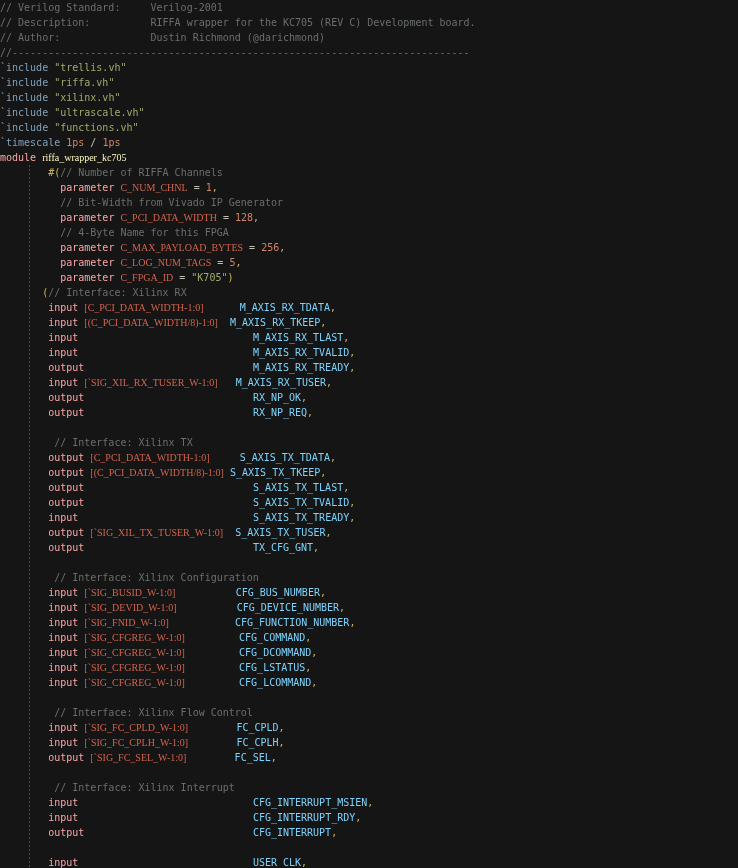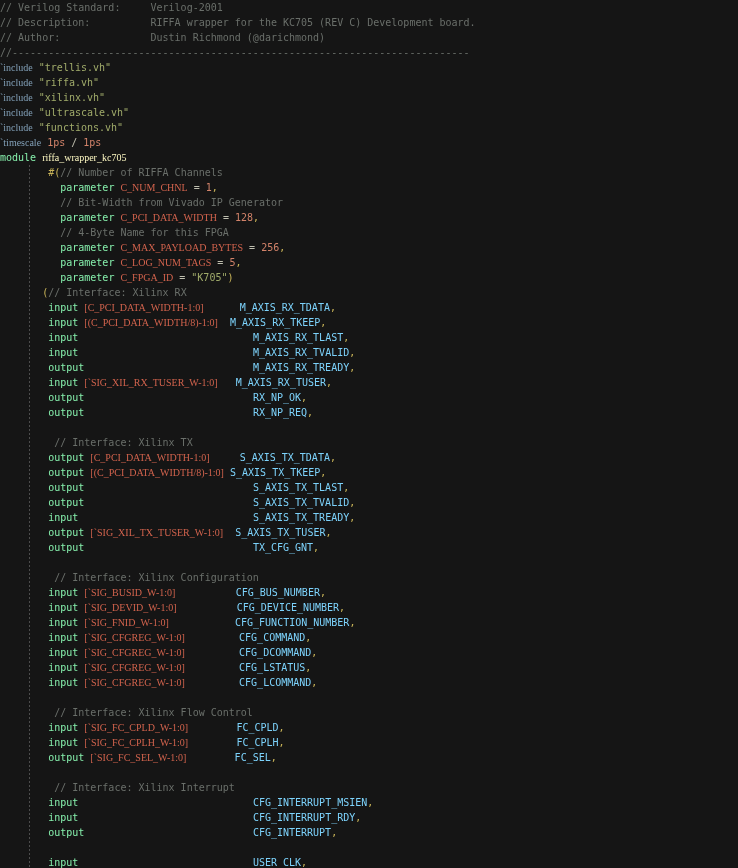--- a/index.html
+++ b/index.html
@@ -37,22 +37,22 @@
     position: absolute;
     width: 1px;
     background-image: linear-gradient(to bottom,
         #4c4c4c 0px, #4c4c4c 2px,
         transparent 2px, transparent 4px);
     background-size: 1px 4px;
     pointer-events: none;
   }
   
   .cmt  { color: #6a6f6a; }
-  .kw   { color: #86efac; }          
-  .dir  { color: #82a0b8; font-family: Liberation Serif, serif; }          
+  .kw   { color: #fca5a5; }          
+  .dir  { color: #82a0b8; }          
   .str  { color: #a0ab6a; }          
   .num  { color: #d2836a; }          
   .id   { color: #fef9c3; font-family: Liberation Serif, serif; }          
   .sig  { color: #7dd3fc; }          
   .pname{ color: #d2634d; font-family: Liberation Serif, serif; }          
   .punc { color: #c9b458; }          
   .op   { color: #c0c0b0; }          
 </style>
 </head>
 <body>

